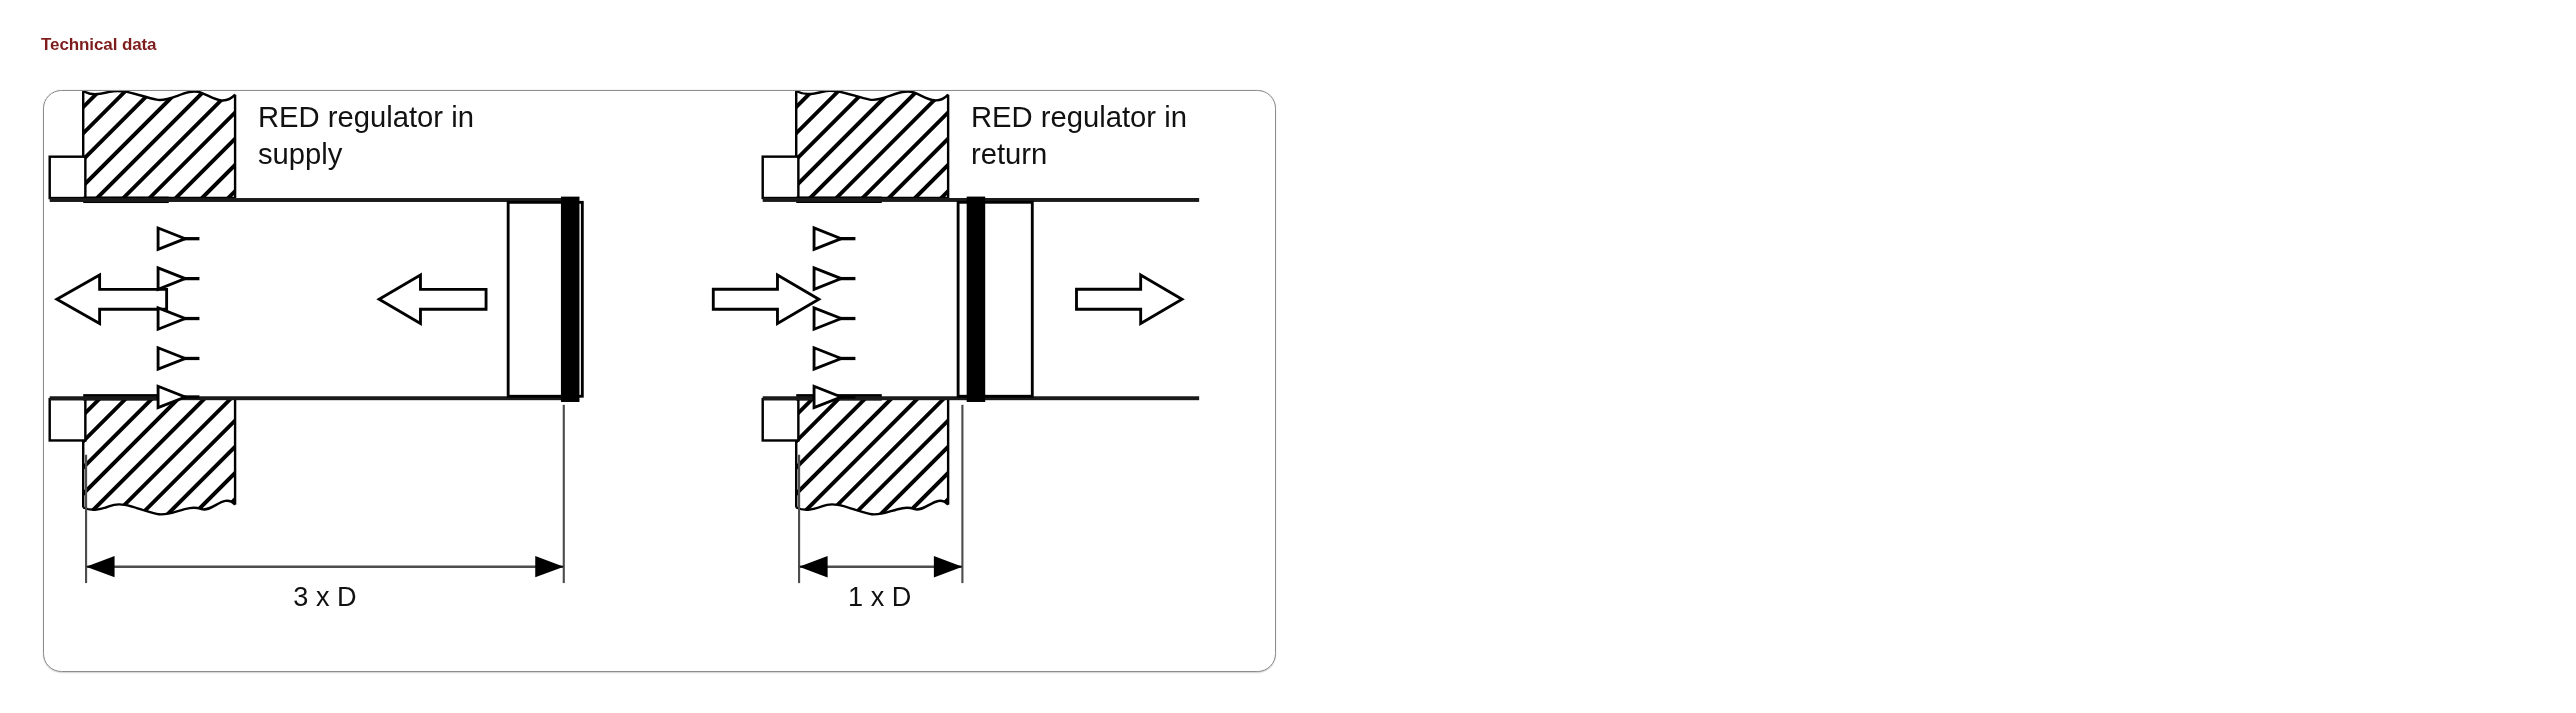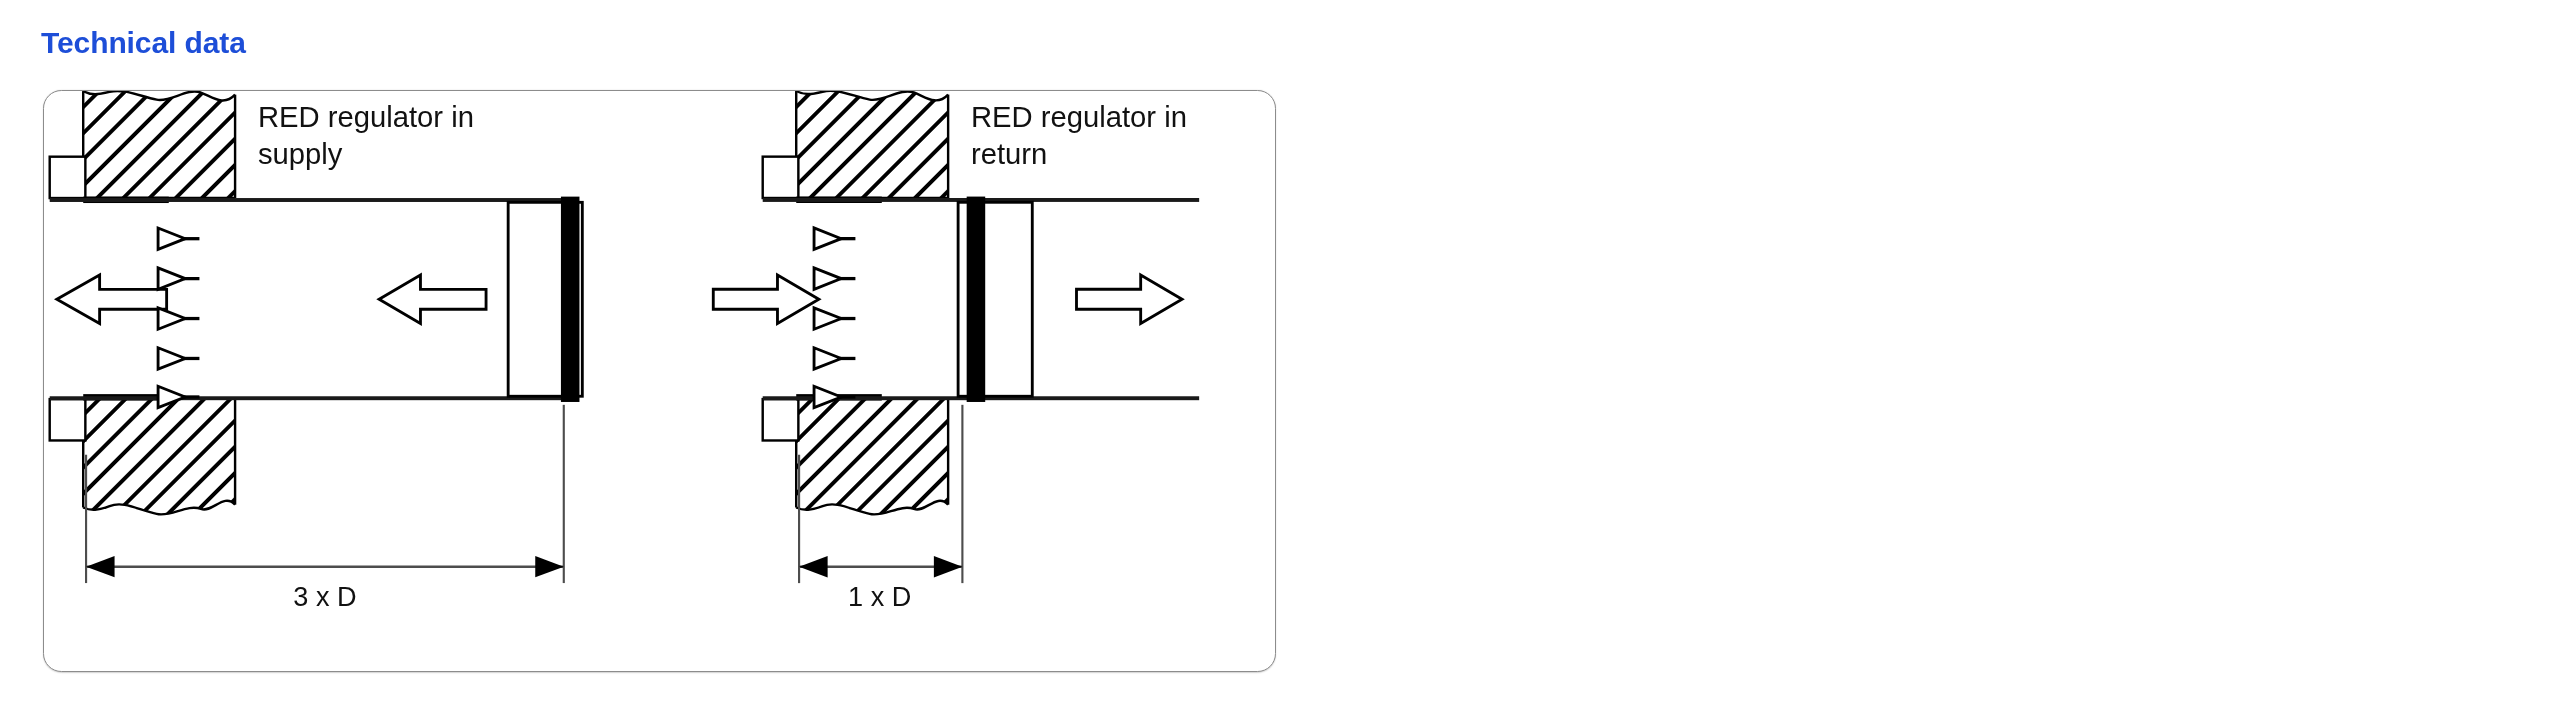--- a/index.html
+++ b/index.html
@@ -17,25 +17,25 @@
   }
   #page-root {
     position: absolute;
     left: 0; top: 0;
     width: 2576px;
     height: 713px;
   }
   .page-title {
     position: absolute;
     left: 41px;
-    top: 26px;
-    font-size: 30px;
+    top: 35px;
+    font-size: 17px;
     font-weight: bold;
     letter-spacing: -0.1px;
-    color: #1d4ed8;
+    color: #7f1d1d;
     white-space: nowrap;
   }
   .card {
     position: absolute;
     left: 43px;
     top: 90px;
     width: 1233px;
     height: 582px;
     border: 1.1px solid #8c8c8c;
     border-radius: 18.5px;

